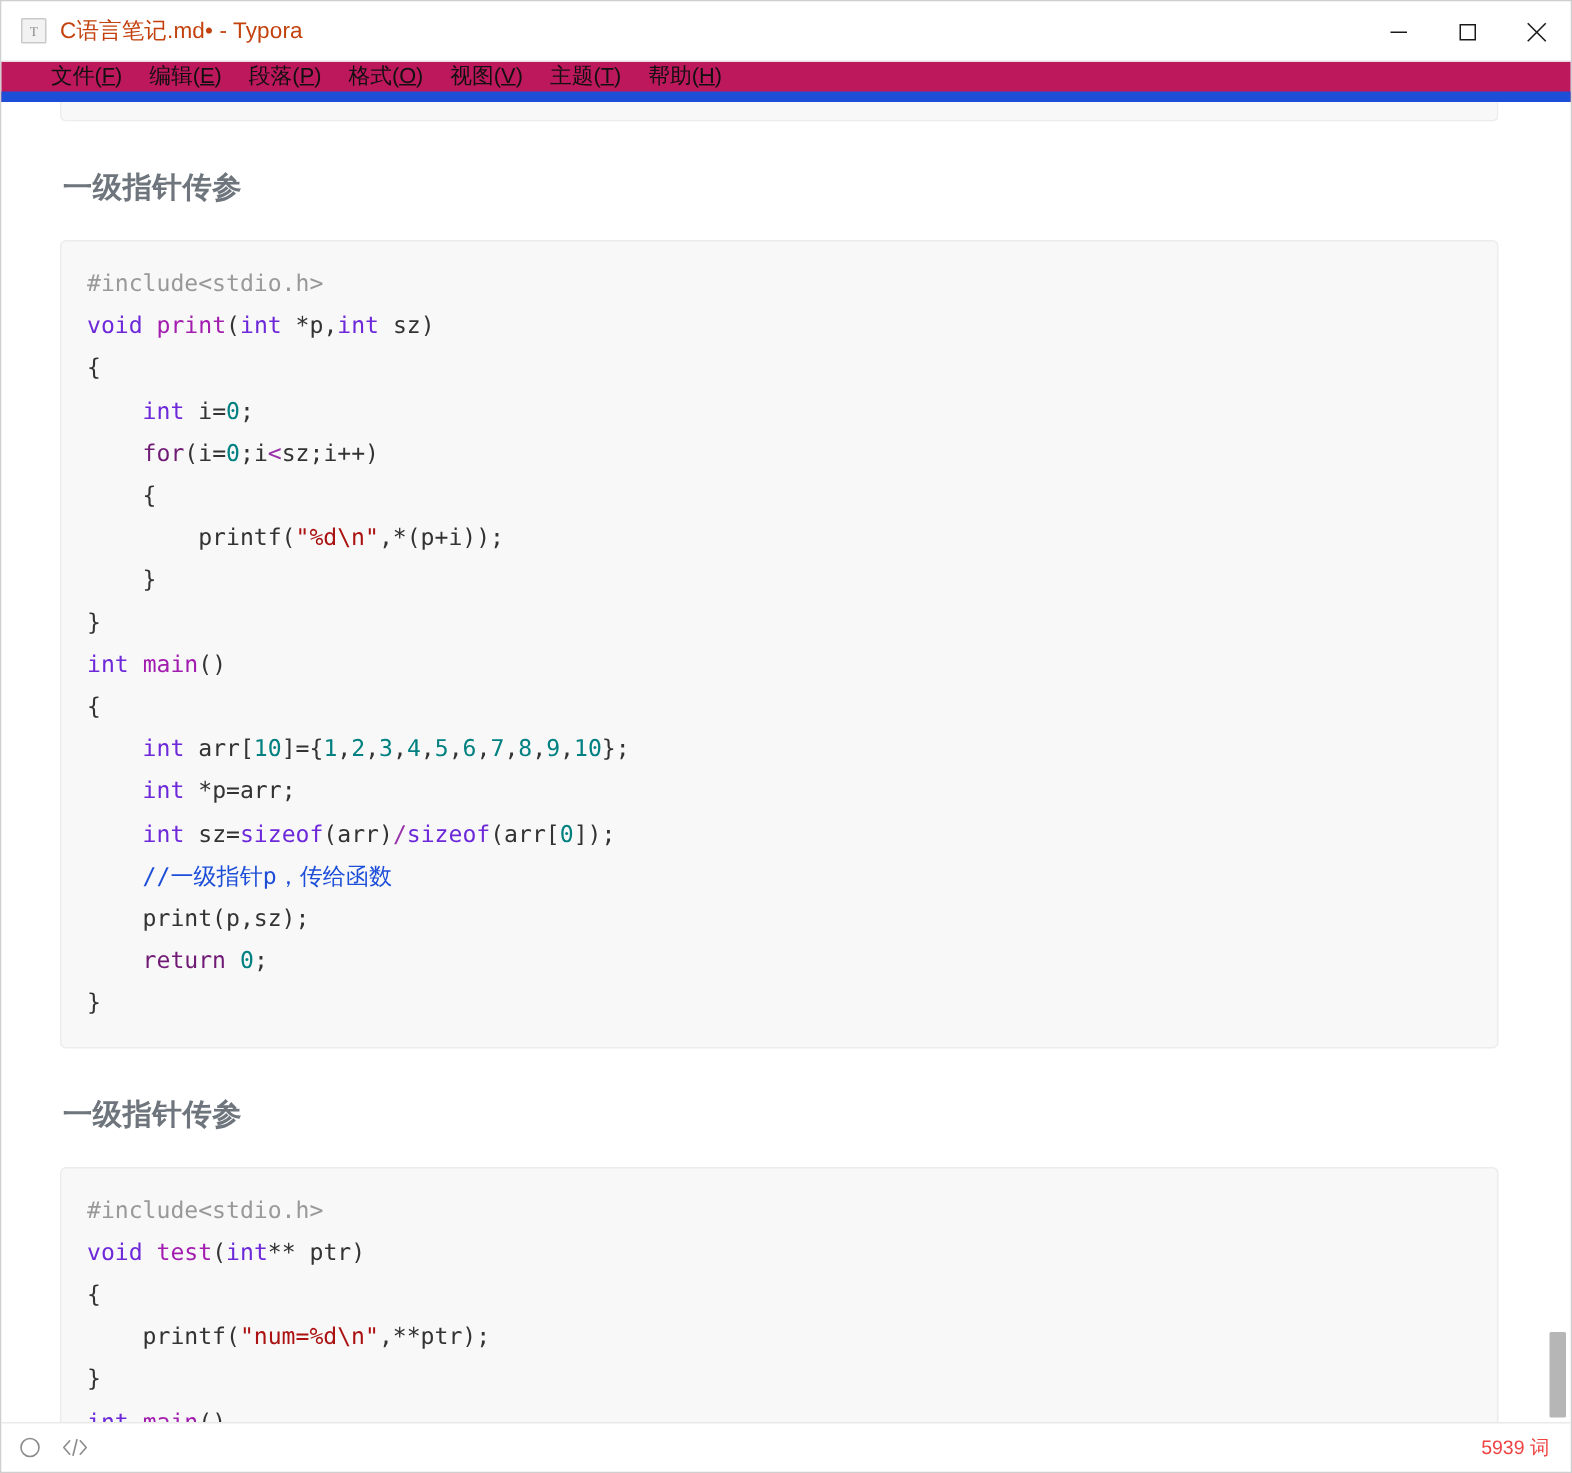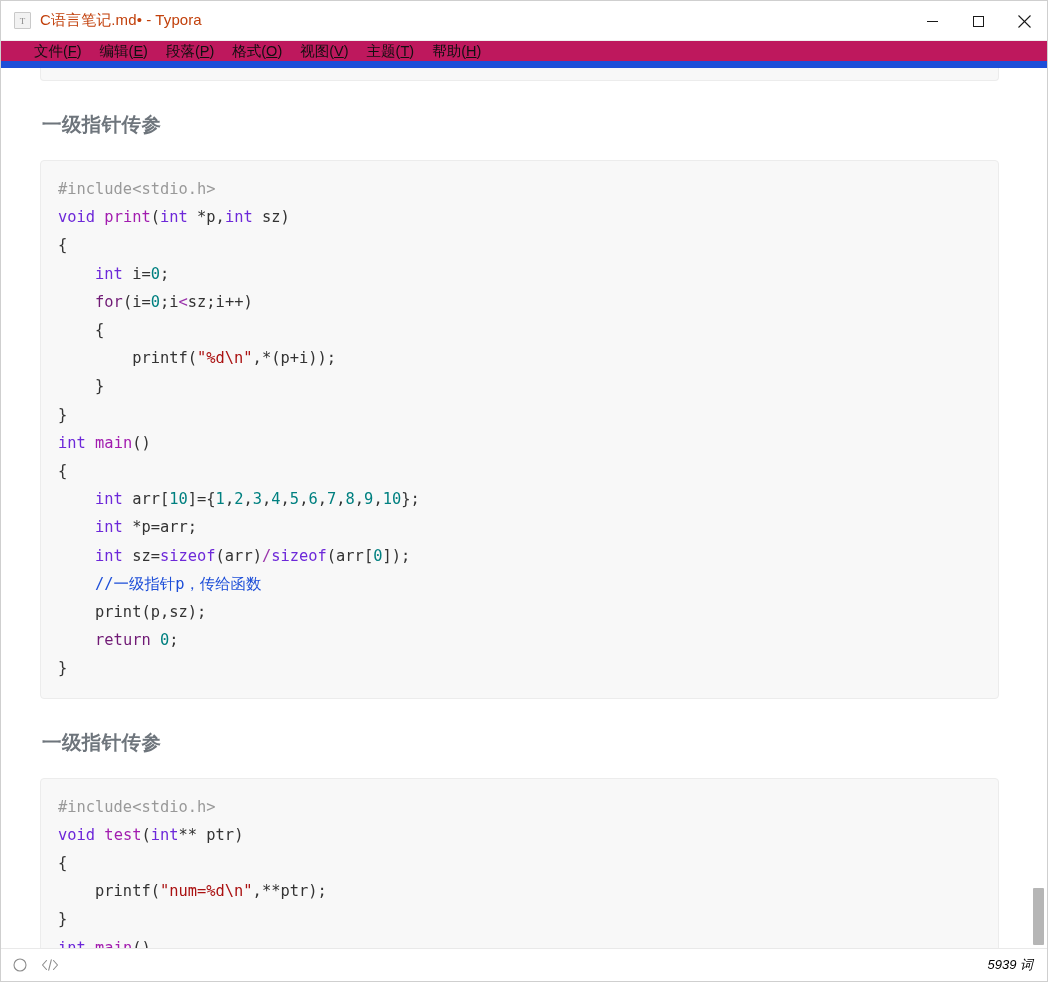--- a/index.html
+++ b/index.html
@@ -147,23 +147,22 @@
     border-top: 1px solid #e9e9e9;
     padding: 0 14px 0 12px;
   }
   .status-left { display: flex; align-items: center; gap: 14px; }
   .status-icon {
     display: flex; align-items: center; justify-content: center;
     color: #8c8c8c;
   }
   .status-right {
     margin-left: auto;
-    font-size: 13px; color: #000000;
+    font-size: 13px; color: #ef4444;
     white-space: nowrap;
-    font-style: italic;
   }
 </style>
 </head>
 <body>
 
 <div class="window">
 
   <div class="titlebar">
     <div class="app-icon">
       <span>T</span>

